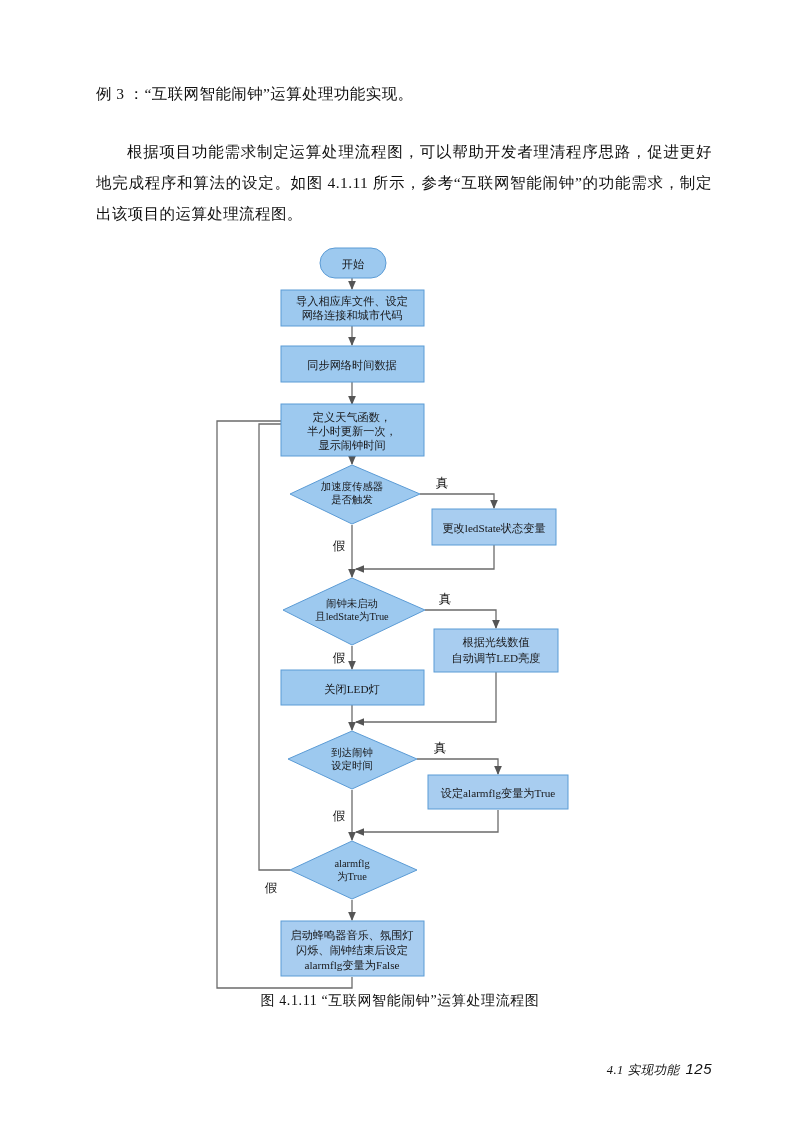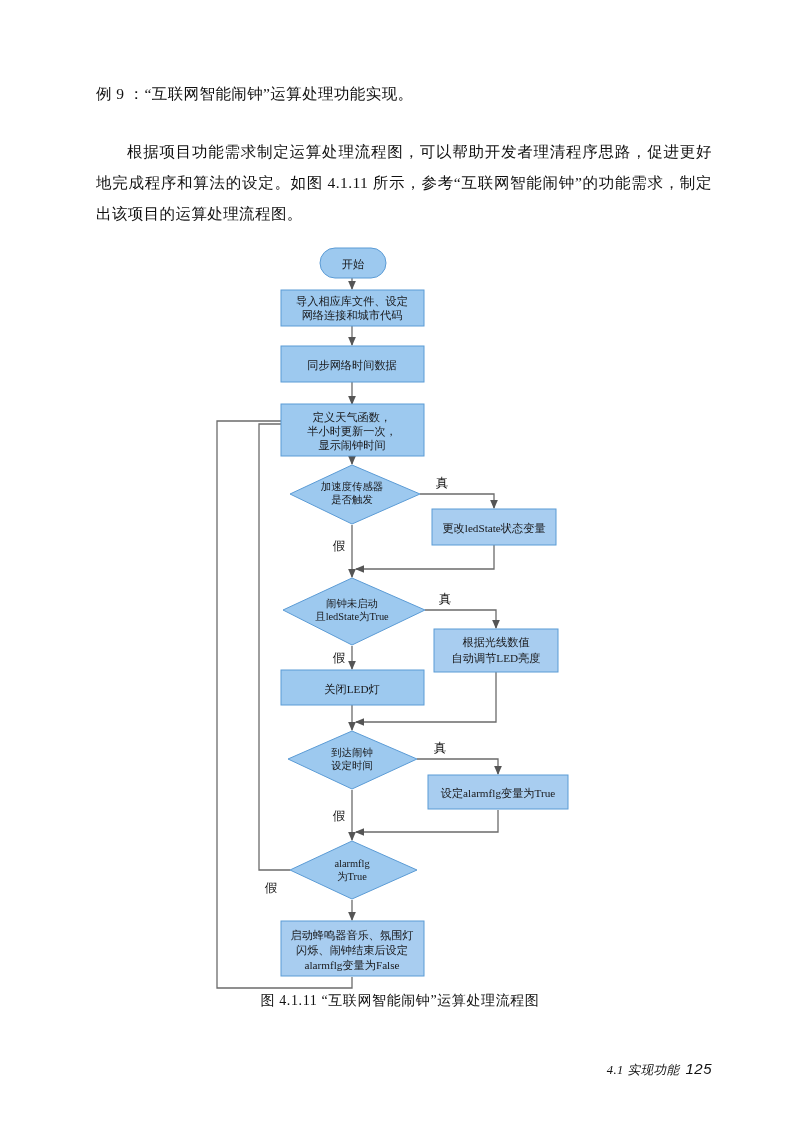--- a/index.html
+++ b/index.html
@@ -84,21 +84,21 @@
   .footer .pageno {
     font-size: 15px;
     font-family: "Liberation Sans", sans-serif;
     margin-left: 6px;
   }
 </style>
 </head>
 <body>
 
 <div class="page-body">
-  <p class="para">例 9 ：“互联网智能闹钟”运算处理功能实现。</p>
+  <p class="para">例 3 ：“互联网智能闹钟”运算处理功能实现。</p>
   <p class="para indent">根据项目功能需求制定运算处理流程图，可以帮助开发者理清程序思路，促进更好地完成程序和算法的设定。如图 4.1.11 所示，参考“互联网智能闹钟”的功能需求，制定出该项目的运算处理流程图。</p>
 </div>
 
 <div class="chart">
 <svg width="800" height="760" viewBox="0 0 800 760" xmlns="http://www.w3.org/2000/svg">
   <defs>
     <marker id="arrow" markerWidth="8" markerHeight="8" refX="6.2" refY="3" orient="auto" markerUnits="strokeWidth">
       <path d="M0,0 L7,3 L0,6 z" fill="#555"></path>
     </marker>
   </defs>

